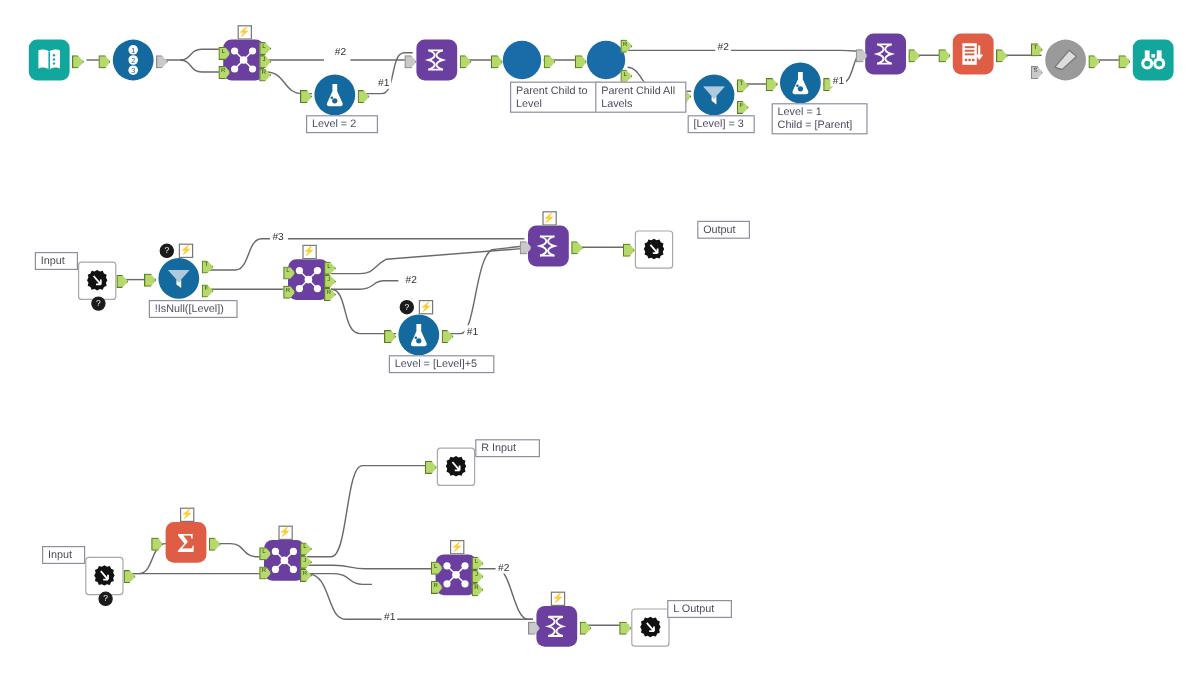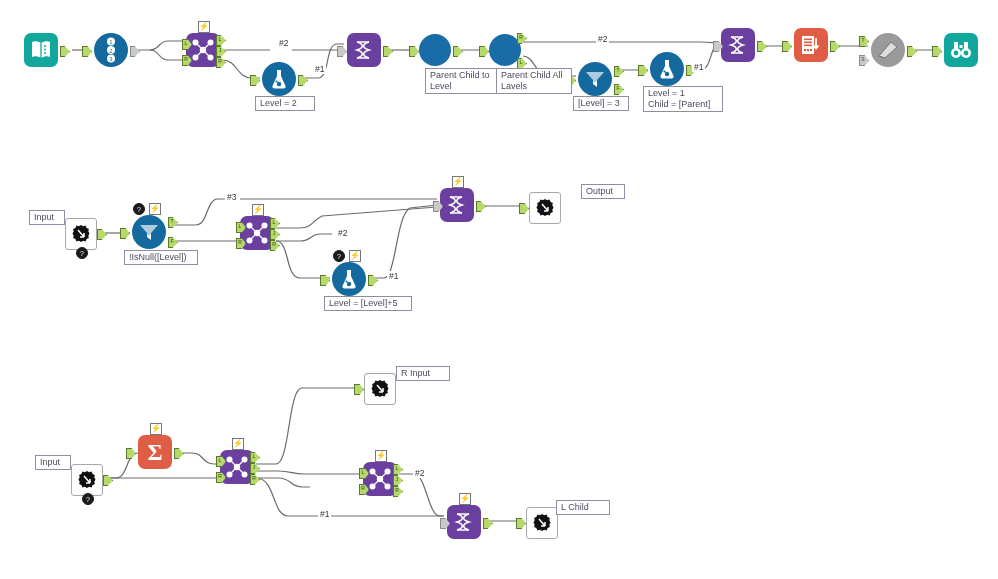--- a/index.html
+++ b/index.html
@@ -501,21 +501,21 @@
   <div class="annot" style="left:643px;top:86px;width:70px;">Level = 1
 Child = [Parent]</div>
 
   <div class="annot" style="left:29px;top:210px;width:26px;">Input</div>
   <div class="annot" style="left:124px;top:250px;width:64px;">!IsNull([Level])</div>
   <div class="annot" style="left:324px;top:296px;width:78px;">Level = [Level]+5</div>
   <div class="annot" style="left:561px;top:184px;width:34px;margin-left:20px;">Output</div>
 
   <div class="annot" style="left:35px;top:455px;width:26px;">Input</div>
   <div class="annot" style="left:396px;top:366px;width:44px;">R Input</div>
-  <div class="annot" style="left:556px;top:500px;width:44px;">L Child</div>
+  <div class="annot" style="left:556px;top:500px;width:44px;">L Output</div>
 
   <div class="cnum" style="left:277px;top:38px;">#2</div>
   <div class="cnum" style="left:313px;top:64px;">#1</div>
   <div class="cnum" style="left:596px;top:34px;">#2</div>
   <div class="cnum" style="left:692px;top:62px;">#1</div>
 
   <div class="cnum" style="left:225px;top:192px;">#3</div>
   <div class="cnum" style="left:336px;top:228px;">#2</div>
   <div class="cnum" style="left:387px;top:271px;">#1</div>
 

